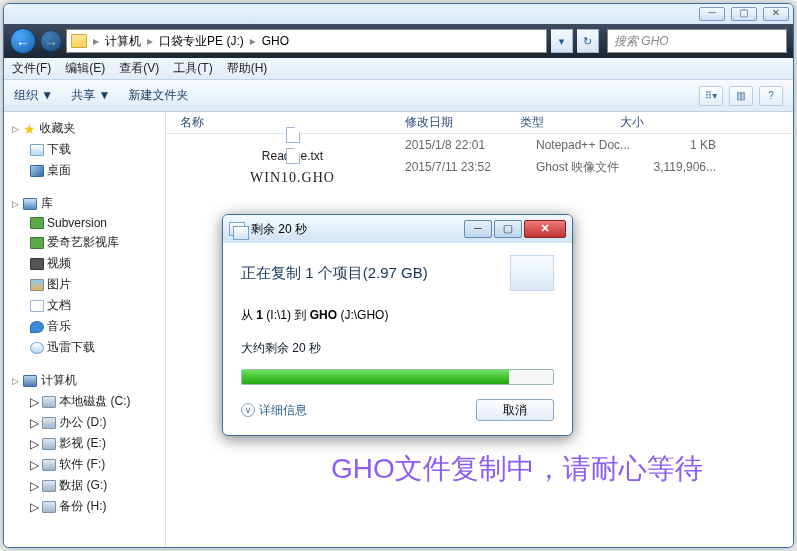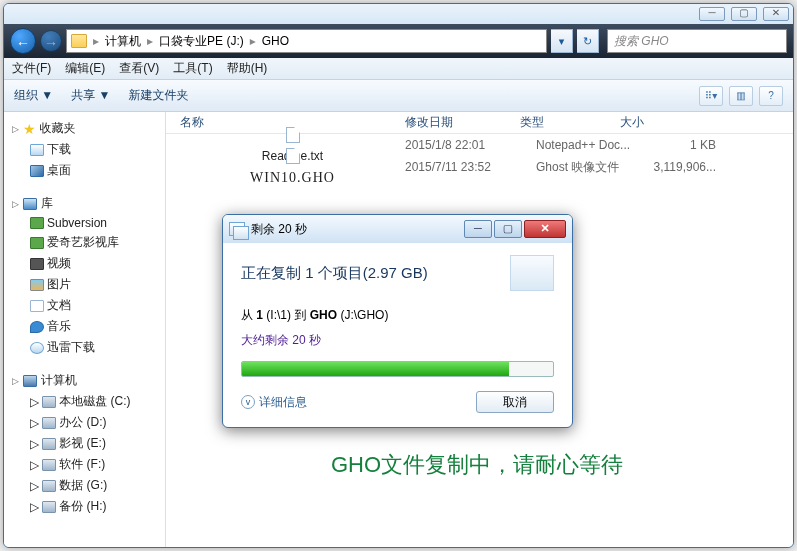--- a/index.html
+++ b/index.html
@@ -50,35 +50,35 @@
 .content { flex: 1; background: #fff; position: relative; }
 .cols { display: flex; font-size: 12px; color: #2a4f7a; border-bottom: 1px solid #e0e8f0; height: 22px; align-items: center; padding-left: 14px; }
 .cols > div:nth-child(1){ width: 225px; } .cols > div:nth-child(2){ width: 115px; } .cols > div:nth-child(3){ width: 100px; } .cols > div:nth-child(4){ width: 90px; text-align:left; }
 .row { display: flex; font-size: 12px; color: #222; height: 22px; align-items: center; padding-left: 14px; }
 .row .c1 { width: 225px; display: flex; align-items: center; gap: 6px; flex-direction: column; }
 .row .c2 { width: 115px; color: #666; } .row .c3 { width: 100px; color: #666; margin-left: 16px; } .row .c4 { width: 90px; color:#666; text-align:right; padding-right:10px; }
 .file-ico { width: 14px; height: 16px; background: #fff; border: 1px solid #9bb6d3; position: relative; }
 .file-ico::after { content: ""; position: absolute; top: -1px; right: -1px; border: 3px solid transparent; border-top-color: #fff; border-right-color: #fff; }
 .gho-name { font-family: SimSun, serif; font-size: 14px; letter-spacing: 1px; }
 
-.annot { position: absolute; font-size: 22px; color: #15803d; }
+.annot { position: absolute; font-size: 28px; color: #8b5cf6; }
 
 .dialog { position: absolute; left: 222px; top: 214px; width: 351px; border: 1px solid #3a6ea5; border-radius: 6px; box-shadow: 0 3px 15px rgba(0,0,0,.5); background: #fff; overflow: hidden; }
 .dlg-title { height: 28px; background: linear-gradient(#f4f9fe,#cfe2f4); display: flex; align-items: center; padding: 0 6px; font-size: 12px; gap: 6px; }
 .dlg-title .copy-ico { width: 16px; height: 14px; background: linear-gradient(#fff,#d0e2f2); border:1px solid #6fa6d6; position:relative; }
 .dlg-title .copy-ico::after{content:""; position:absolute; left:3px; top:3px; width:14px; height:12px; background: linear-gradient(#fff,#d0e2f2); border:1px solid #6fa6d6;}
 .dlg-wbtns { margin-left: auto; display: flex; gap: 2px; }
 .dlg-wbtn { width: 28px; height: 18px; border: 1px solid #5f88b4; background: linear-gradient(#e7f1fb,#bcd5ec); border-radius: 2px; font-size:11px; text-align:center; line-height:15px; color:#335; }
 .dlg-close { width: 42px; background: linear-gradient(#f07a7a,#c03434); border-color: #8a2020; color: #fff; font-weight:bold; }
 .dlg-body { padding: 12px 18px 14px; font-size: 12px; }
 .dlg-h { font-size: 15px; color: #17365d; margin-bottom: 2px; display:flex; align-items:center; }
 .dlg-thumb { width:44px; height:36px; margin-left:auto; background: linear-gradient(#f4faff,#c2dbf0); border:1px solid #9ec0df; opacity:.6; }
 .src { margin-top: 16px; }
 .src b { font-weight: bold; }
-.eta { color: #4c1d95; margin-top: 8px; }
+.eta { color: #0f172a; margin-top: 16px; }
 .progress { margin: 12px 0 14px; height: 16px; border: 1px solid #9bb; border-radius: 2px; background: #f5f7f6; overflow: hidden; }
 .progress .bar { height: 100%; width: 86%; background: linear-gradient(#6ee25e,#1fa60f); }
 .dlg-foot { display: flex; align-items: center; }
 .more { display: flex; align-items: center; gap: 4px; color: #2a5c8e; cursor: pointer; }
 .more .chev { width: 14px; height: 14px; border: 1px solid #7aa0c6; border-radius: 50%; font-size:9px; text-align:center; line-height:12px; color:#2a5c8e; }
 .cancel { margin-left: auto; width: 78px; height: 22px; border: 1px solid #8aa6c2; background: linear-gradient(#fefefe,#e2ecf5); border-radius: 3px; font-size: 12px; }
 </style>
 </head>
 <body>
 

